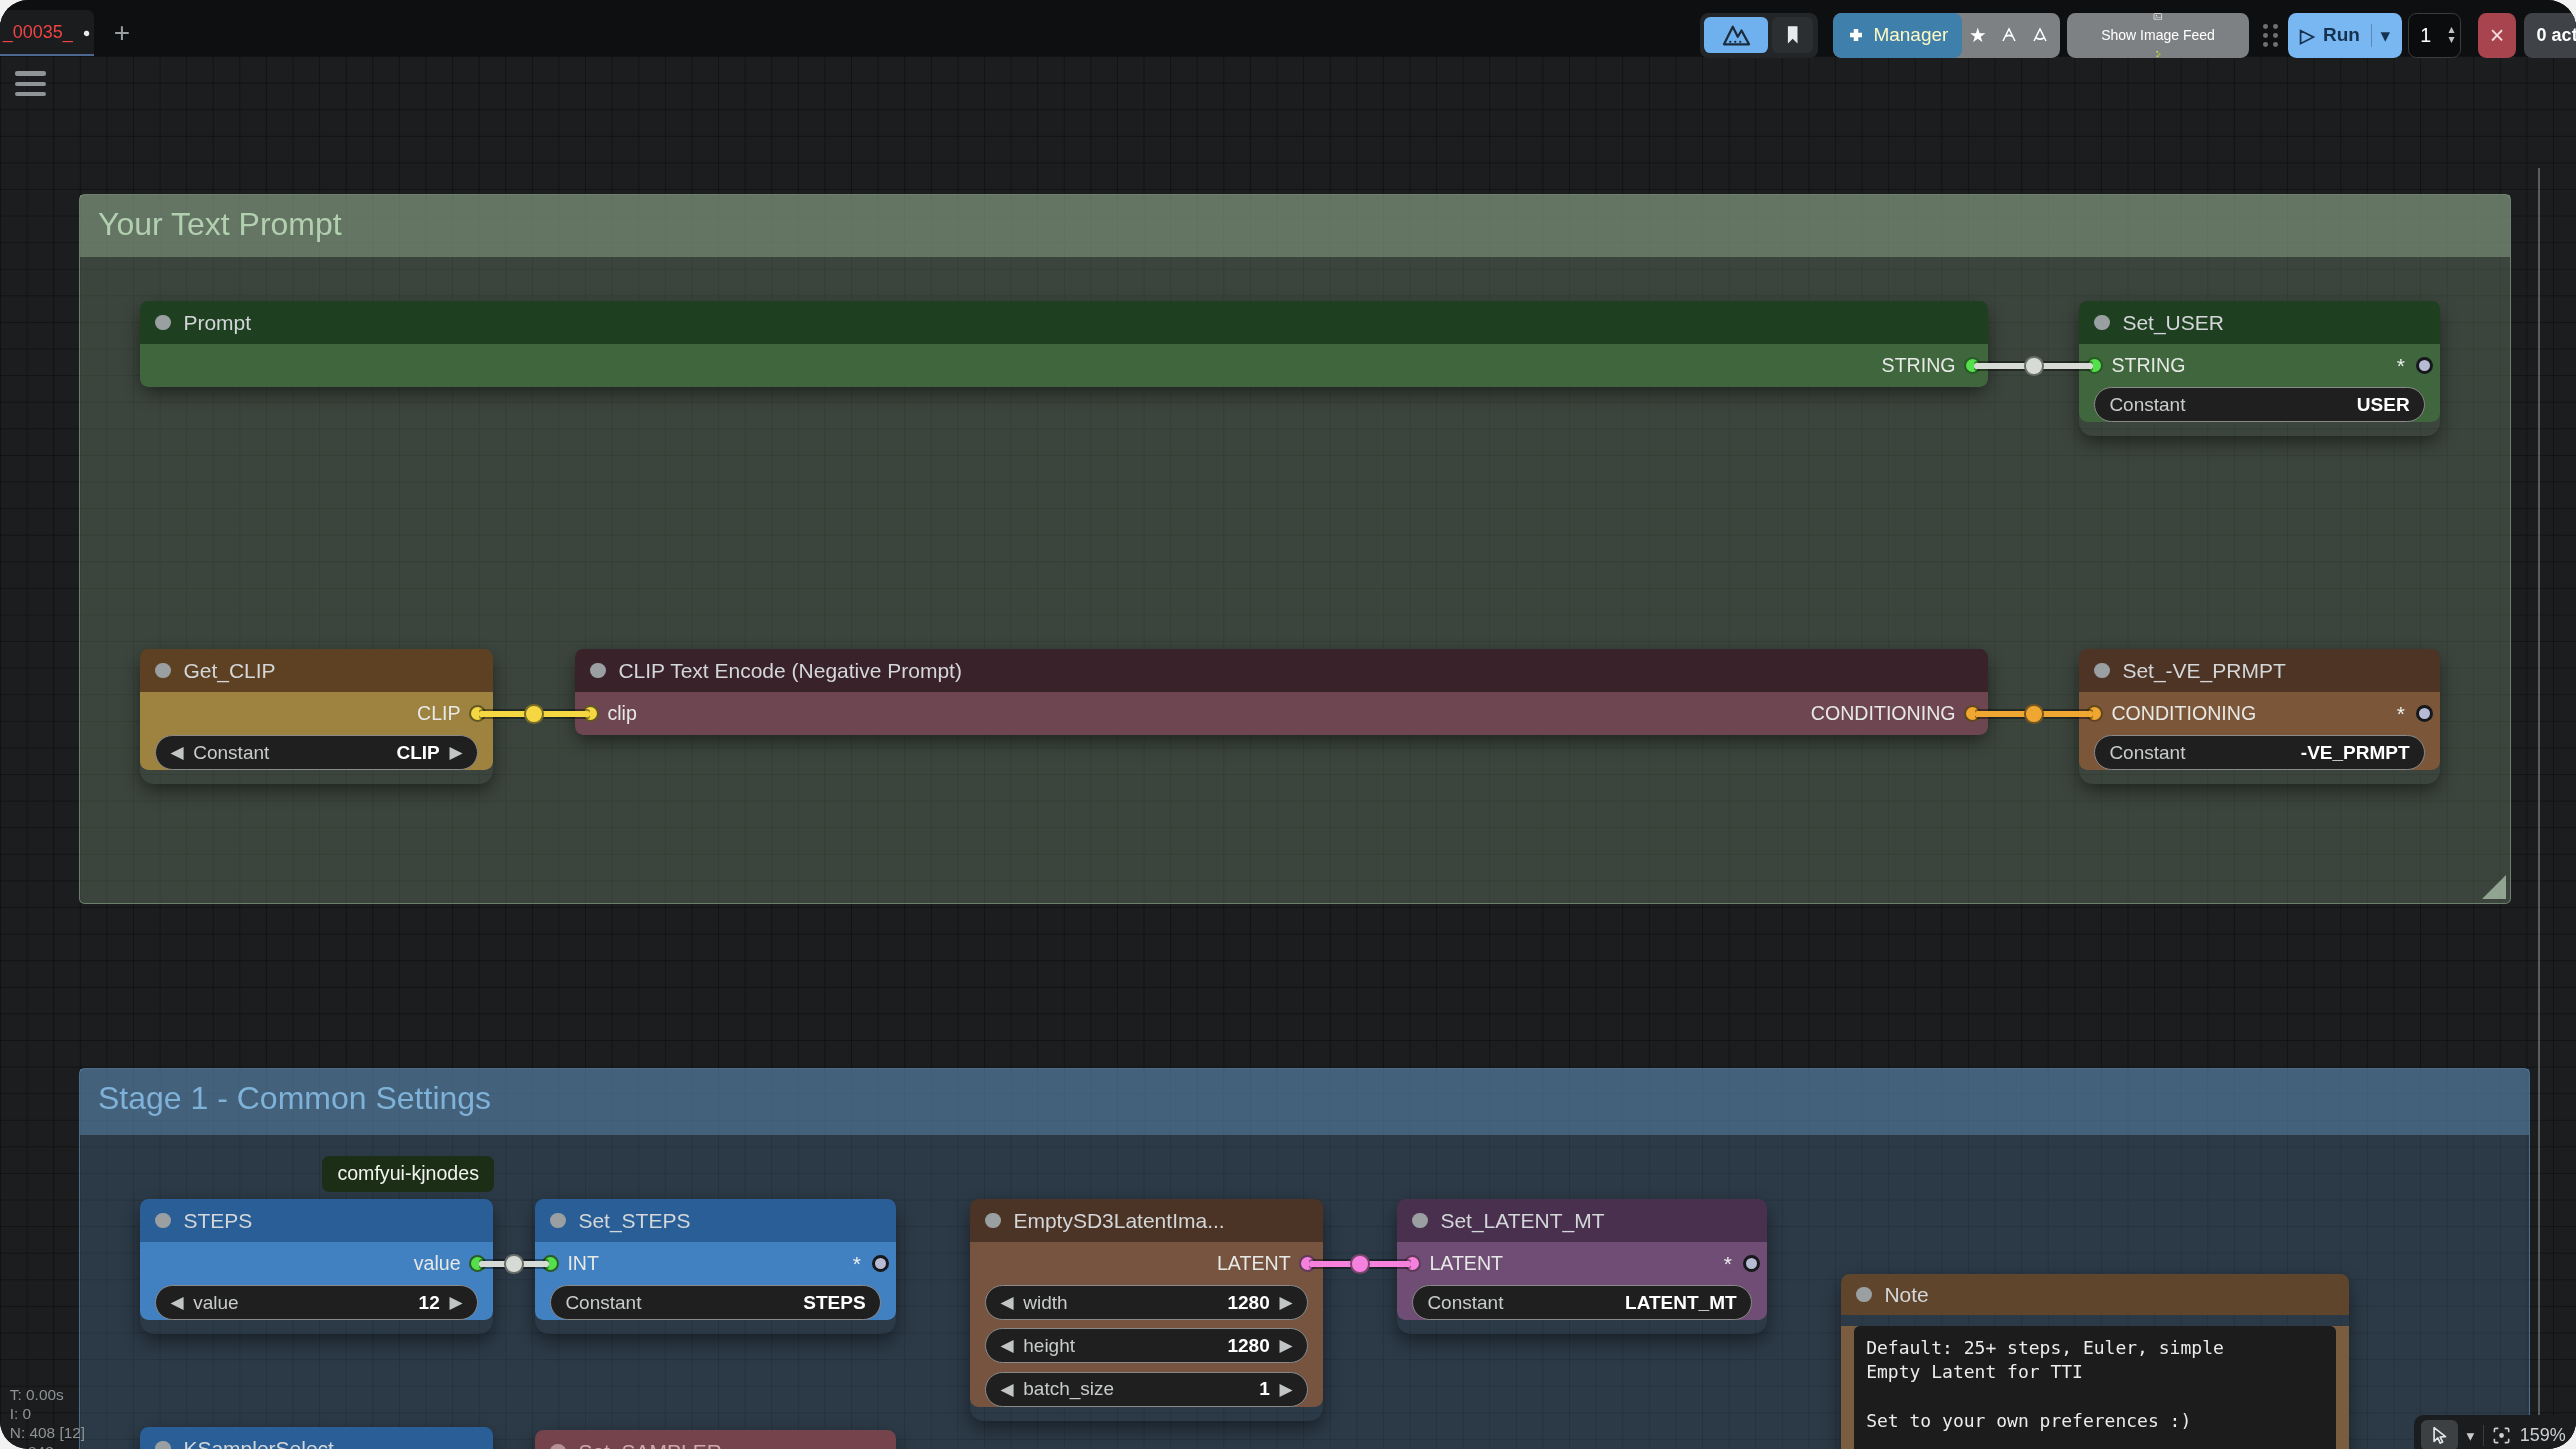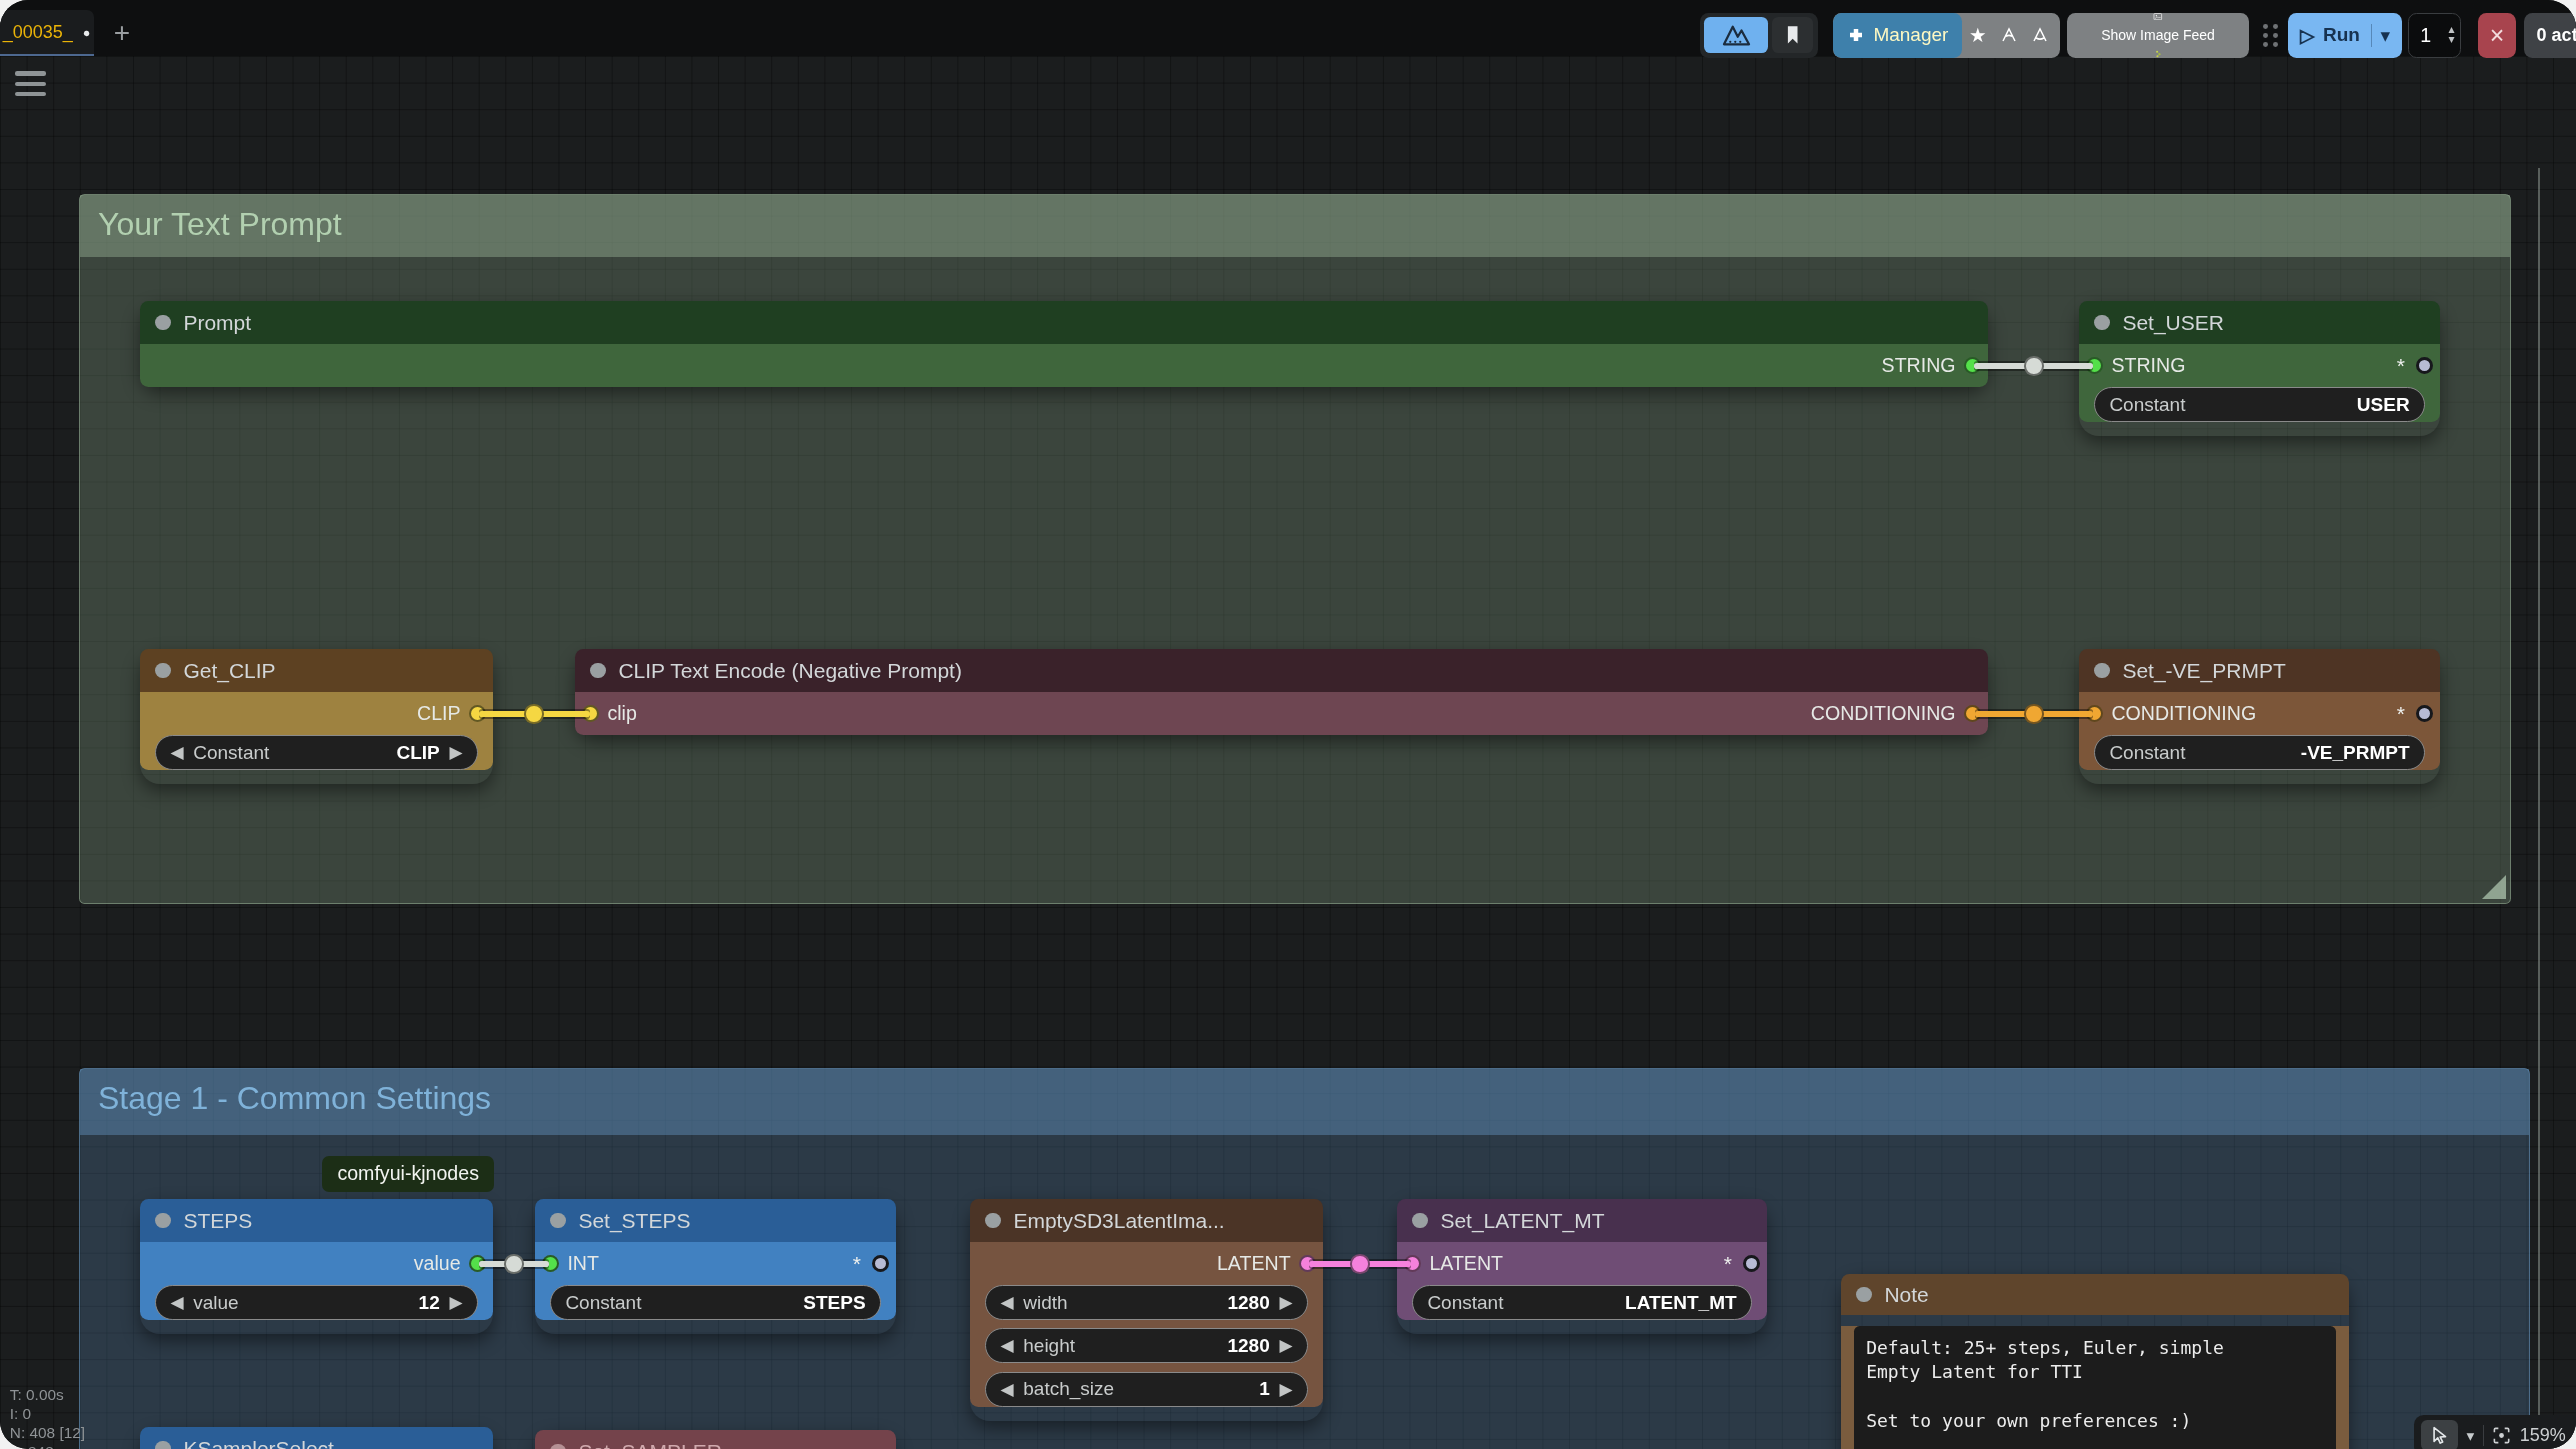--- a/index.html
+++ b/index.html
@@ -6,21 +6,21 @@
   body { background:#f2f2f2; font-family:"Liberation Sans", sans-serif; }
   .screen { position:relative; width:2576px; height:1449px; background:#161819;
             border-radius:28px; overflow:hidden; }
 
   
   .tabbar { position:absolute; left:0; top:0; width:2576px; height:56px; background:#0e0f10; }
   .tab { position:absolute; left:0; top:9.8px; width:94px; height:46px; background:#1a1c1e;
          border-radius:7px 7px 0 0; display:flex; align-items:center; gap:9.8px;
          padding-left:2.8px; overflow:hidden; }
   .tab-underline { position:absolute; left:0; top:54px; width:94px; height:2.1px; background:#4d6890; }
-  .tab-title { color:#eab308; font-size:18px; white-space:nowrap; }
+  .tab-title { color:#ef4444; font-size:18px; white-space:nowrap; }
   .tab-dot { color:#e8eaec; font-size:12.6px; }
   .newtab { position:absolute; left:104px; top:15.4px; width:36px; height:36px; color:#9a9ea1;
             font-size:28px; display:flex; align-items:center; justify-content:center; }
 
   
   .canvas { position:absolute; left:0; top:56px; width:2576px; height:1393px;
             background-color:#1b1d1e;
             background-image:
               linear-gradient(rgba(0,0,0,.33) 1.4px, transparent 1.4px),
               linear-gradient(90deg, rgba(0,0,0,.33) 1.4px, transparent 1.4px);
@@ -39,21 +39,21 @@
   .g-text-prompt .group-titlebar { background:rgba(168,198,166,0.38); height:62px; }
   .g-text-prompt .group-title { color:#b2d0b0; }
   .g-stage1 { left:79px; top:1012px; width:2451px; height:455px;
         background:rgba(92,142,188,0.26); border:1.4px solid rgba(110,162,205,0.5); }
   .g-stage1 .group-titlebar { background:rgba(105,158,204,0.40); height:66px; }
   .g-stage1 .group-title { color:#7fb2d9; }
   .resize-tri { position:absolute; right:4.2px; bottom:4.2px; width:0; height:0;
         border-left:24px solid transparent; border-bottom:24px solid rgba(190,215,190,0.65); }
 
   
-  .node { position:absolute; border-radius:20px; box-shadow:0 7px 18px rgba(0,0,0,.45); z-index:4; }
+  .node { position:absolute; border-radius:14px; box-shadow:0 7px 18px rgba(0,0,0,.45); z-index:4; }
   .nh { height:43px; border-radius:8.4px 8.4px 0 0; display:flex; align-items:center;
         gap:12.6px; padding:0 15.4px; }
   .nh .cdot { width:15.4px; height:15.4px; border-radius:50%; background:#9aa0a2; flex:none; }
   .nh .ntitle { color:#d3d7d9; font-size:21px; white-space:nowrap; overflow:hidden; }
   .nb { border-radius:0 0 8.4px 8.4px; }
   .prow { height:43px; display:flex; align-items:center; padding:0 7px; gap:8.4px; }
   .plabel { font-size:19.6px; color:#e6e9e6; }
   .pdot { width:17px; height:17px; border-radius:50%; border:2.1px solid rgba(18,20,18,.65); flex:none; }
   .ring { width:17px; height:17px; border-radius:50%; background:#b7bbd4; border:3.5px solid #17181c; flex:none; }
   .star { font-size:21px; color:#eef0ee; margin-right:2.8px; }

